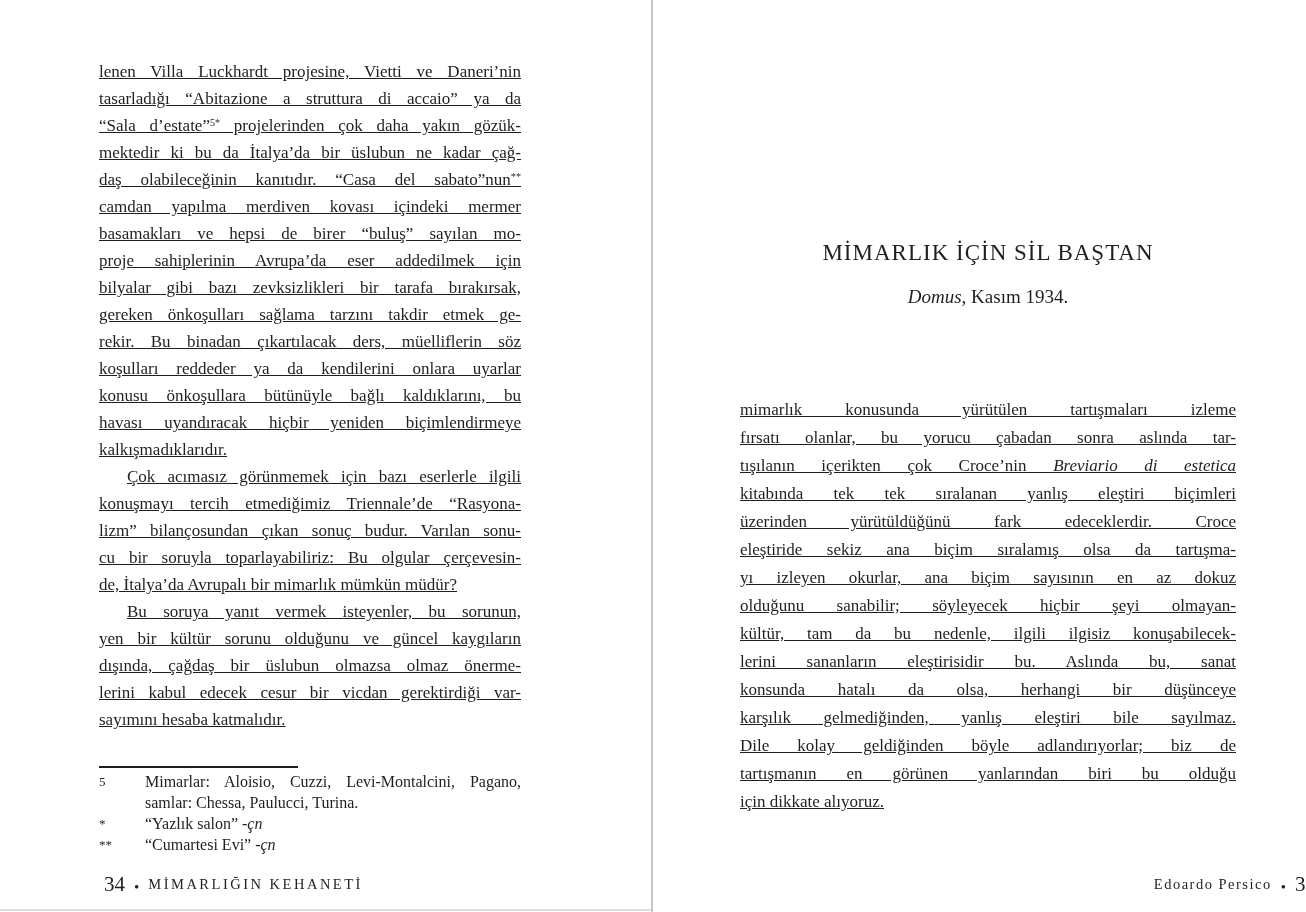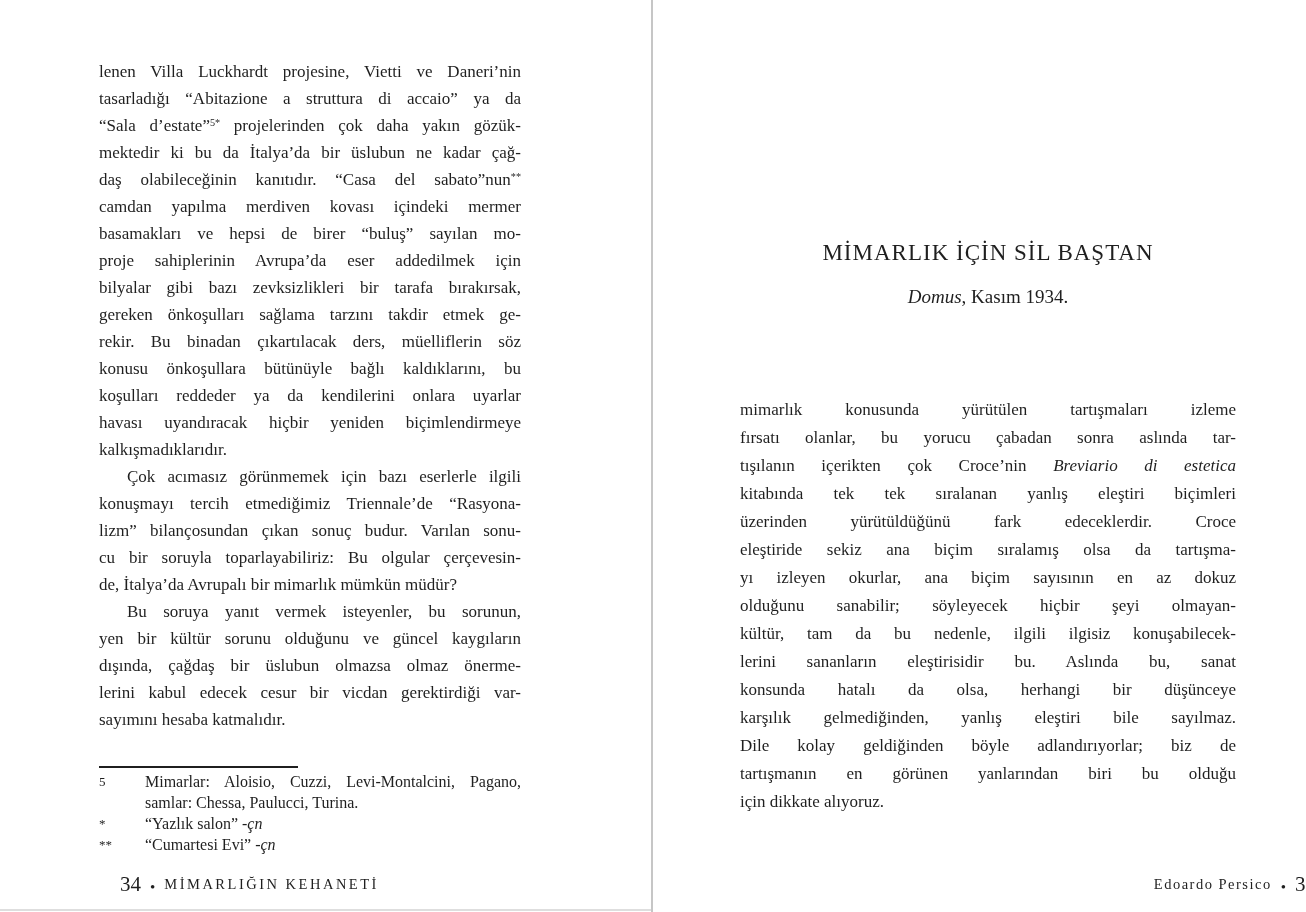--- a/index.html
+++ b/index.html
@@ -8,21 +8,21 @@
     font-family:"Liberation Serif", serif;color:#1f1f1f;
   }
   .page{position:absolute;top:0;height:912px;}
   #left-page{left:0;width:653px;}
   #right-page{left:653px;width:779px;}
 
   .gutter{position:absolute;left:651px;top:0;width:2px;height:912px;background:#c6c6c6;}
   .bottom-edge{position:absolute;left:0;top:909px;width:651px;height:2px;background:#dedede;}
 
   
-  .body-text{position:absolute;}
+  .body-text{position:absolute;text-decoration:underline;}
   #left-body{left:99px;top:58px;width:422px;}
   #right-body{left:87px;top:396px;width:496px;}
   .line{
     font-size:17px;line-height:27px;height:27px;overflow:hidden;
     text-align:justify;text-align-last:justify;
   }
   #right-body .line{line-height:28px;height:28px;}
   .line.end{text-align-last:left;}
   .line.indent{text-indent:28px;}
   .line em{font-style:italic;}
@@ -42,21 +42,21 @@
   
   .fn-sep{position:absolute;left:99px;top:766px;width:199px;height:2px;background:#1f1f1f;}
   #footnotes{position:absolute;left:99px;top:771px;width:422px;}
   .footnote{display:flex;}
   .fn-marker{width:46px;flex:none;font-size:13px;line-height:21px;}
   .fn-text{flex:1;min-width:0;}
   .fn-text .line{font-size:16px;line-height:21px;height:21px;}
 
   
   .footer{position:absolute;top:872px;display:flex;align-items:center;white-space:nowrap;}
-  #left-footer{left:120px;}
+  #left-footer{left:104px;}
   #right-footer{right:116px;margin-left:24px;}
   .pagenum{font-size:21px;line-height:24px;}
   .runhead{font-size:14.5px;letter-spacing:2.5px;line-height:24px;}
   .author{font-size:14.5px;letter-spacing:1.5px;line-height:24px;}
   .dot{
     font-size:15px;line-height:24px;margin:0 9px;
     display:inline-block;transform:translateY(3px);
   }
 </style>
 </head>
@@ -68,22 +68,22 @@
       <div class="line">tasarladığı “Abitazione a struttura di accaio” ya da</div>
       <div class="line">“Sala d’estate”<sup>5*</sup> projelerinden çok daha yakın gözük-</div>
       <div class="line">mektedir ki bu da İtalya’da bir üslubun ne kadar çağ-</div>
       <div class="line">daş olabileceğinin kanıtıdır. “Casa del sabato”nun<sup>**</sup></div>
       <div class="line">camdan yapılma merdiven kovası içindeki mermer</div>
       <div class="line">basamakları ve hepsi de birer “buluş” sayılan mo-</div>
       <div class="line">proje sahiplerinin Avrupa’da eser addedilmek için</div>
       <div class="line">bilyalar gibi bazı zevksizlikleri bir tarafa bırakırsak,</div>
       <div class="line">gereken önkoşulları sağlama tarzını takdir etmek ge-</div>
       <div class="line">rekir. Bu binadan çıkartılacak ders, müelliflerin söz</div>
+      <div class="line">koşulları reddeder ya da kendilerini onlara uyarlar</div>
       <div class="line">konusu önkoşullara bütünüyle bağlı kaldıklarını, bu</div>
-      <div class="line">koşulları reddeder ya da kendilerini onlara uyarlar</div>
       <div class="line">havası uyandıracak hiçbir yeniden biçimlendirmeye</div>
       <div class="line end">kalkışmadıklarıdır.</div>
       <div class="line indent">Çok acımasız görünmemek için bazı eserlerle ilgili</div>
       <div class="line">konuşmayı tercih etmediğimiz Triennale’de “Rasyona-</div>
       <div class="line">lizm” bilançosundan çıkan sonuç budur. Varılan sonu-</div>
       <div class="line">cu bir soruyla toparlayabiliriz: Bu olgular çerçevesin-</div>
       <div class="line end">de, İtalya’da Avrupalı bir mimarlık mümkün müdür?</div>
       <div class="line indent">Bu soruya yanıt vermek isteyenler, bu sorunun,</div>
       <div class="line">yen bir kültür sorunu olduğunu ve güncel kaygıların</div>
       <div class="line">dışında, çağdaş bir üslubun olmazsa olmaz önerme-</div>

